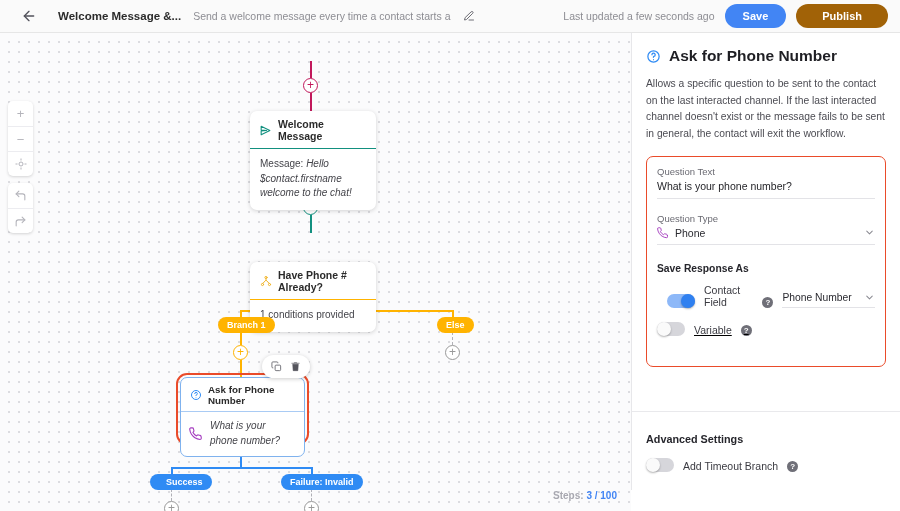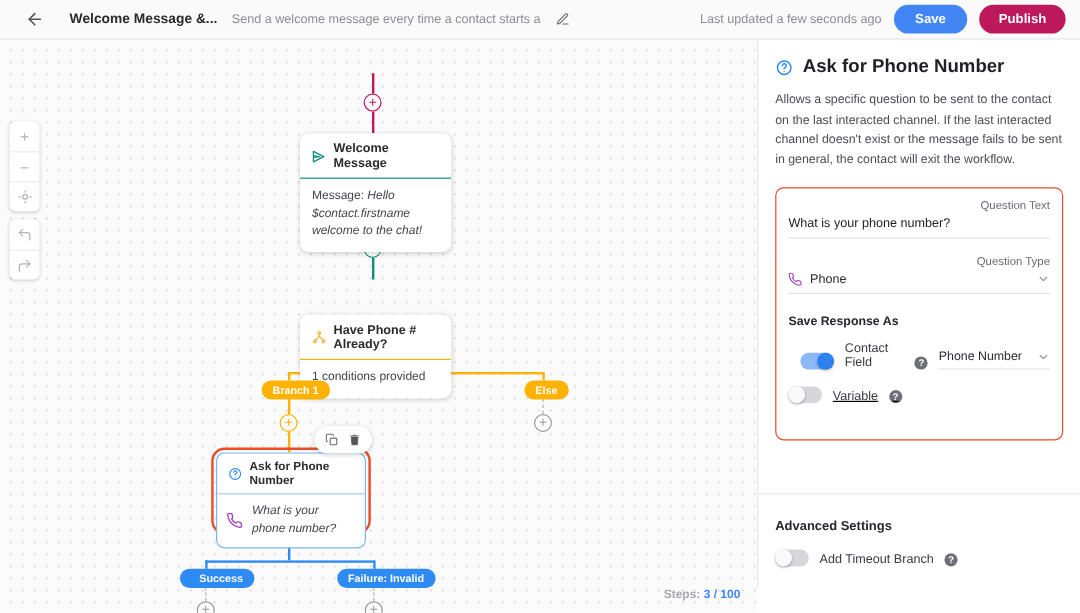--- a/index.html
+++ b/index.html
@@ -35,21 +35,21 @@
   .edit-pencil { margin-left: 10px; color: #6f6f76; cursor: pointer; display:flex; align-items:center; }
   .topbar-right { margin-left: auto; display: flex; align-items: center; gap: 10px; }
   .last-updated { font-size: 10.5px; color: #8d8d93; white-space: nowrap; }
   .btn {
     border: none; border-radius: 14px; color: #fff;
     font-size: 11px; font-weight: bold;
     padding: 0 18px; height: 24px; cursor: pointer;
     font-family: "Liberation Sans", sans-serif;
   }
   .btn-save { background: #4285f4; }
-  .btn-publish { background: #be185d; padding: 0 16px; }
+  .btn-publish { background: #a16207; padding: 0 26px; }
 
   
   .body { flex: 1; display: flex; position: relative; min-height: 0; }
 
   
   .canvas {
     position: relative; width: 631px; height: 478px;
     background-color: #fbfbfc;
     background-image: radial-gradient(#dcdce0 0.8px, transparent 0.9px);
     background-size: 10px 10px;
@@ -133,21 +133,21 @@
   }
   .panel-title-row { display: flex; align-items: center; gap: 8px; margin-bottom: 11px; }
   .panel-title { font-size: 15.5px; font-weight: bold; color: #1f1f24; }
   .panel-desc { font-size: 10.3px; color: #4c4c53; line-height: 1.62; margin-bottom: 13px; }
 
   .form-box {
     border: 1.6px solid #ea4b2a; border-radius: 7px;
     padding: 9px 10px 12px 10px;
   }
   .field { margin-bottom: 2px; }
-  .field-label { font-size: 9.5px; color: #6a6a72; margin-bottom: 3px; text-align: right; }
+  .field-label { font-size: 9.5px; color: #6a6a72; margin-bottom: 3px; }
   .field-value {
     font-size: 10.5px; color: #1f1f24; padding-bottom: 6px;
     border-bottom: 1px solid #e3e3e7; outline: none;
   }
   .select-row {
     display: flex; align-items: center; gap: 6px;
     border-bottom: 1px solid #e3e3e7; padding-bottom: 5px;
     cursor: pointer;
   }
   .select-row .txt { font-size: 10.5px; color: #2a2a30; }

